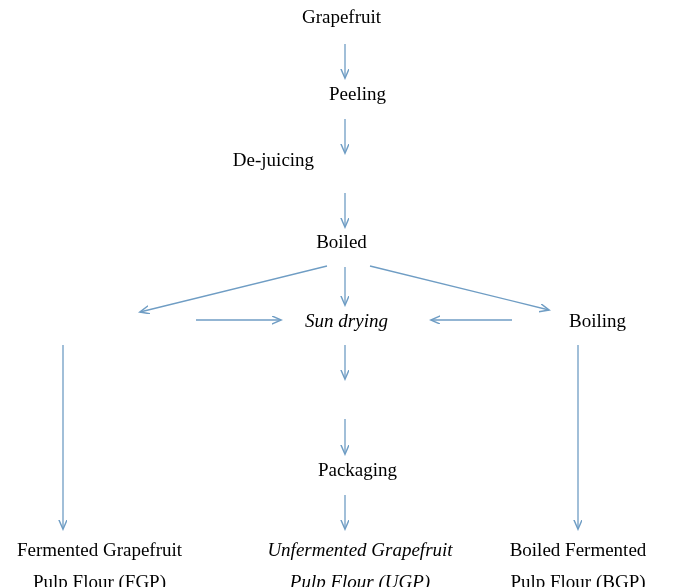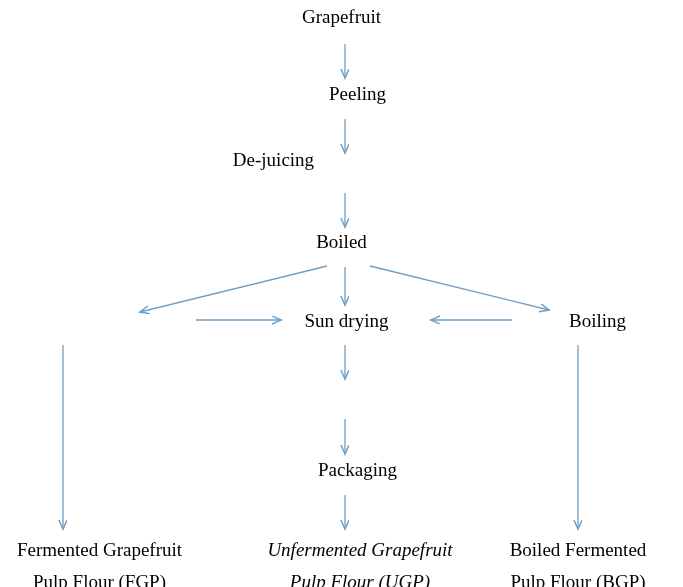--- a/index.html
+++ b/index.html
@@ -66,21 +66,21 @@
 
   <div class="node" style="left:0; top:5px; width:683px;">Grapefruit</div>
 
   <div class="node" style="left:16px; top:82px; width:683px;">Peeling</div>
 
   <div class="node" style="left:0; top:148px; width:547px;">De-juicing</div>
 
   <div class="node" style="left:0; top:230px; width:683px;">Boiled</div>
 
 
-  <div class="node" style="left:281px; top:309px; width:131px;">Sun drying</div>
+  <div class="node" style="left:281px; top:309px; width:131px;font-style:italic;">Sun drying</div>
 
   <div class="node" style="left:512px; top:309px; width:171px;">Boiling</div>
 
 
   <div class="node" style="left:16px; top:458px; width:683px;">Packaging</div>
 
   <div class="node two-line" style="left:0; top:534px; width:199px;">Fermented Grapefruit
 Pulp Flour (FGP)</div>
 
   <div class="node two-line" style="left:240px; top:534px; width:240px;font-style:italic;">Unfermented Grapefruit

